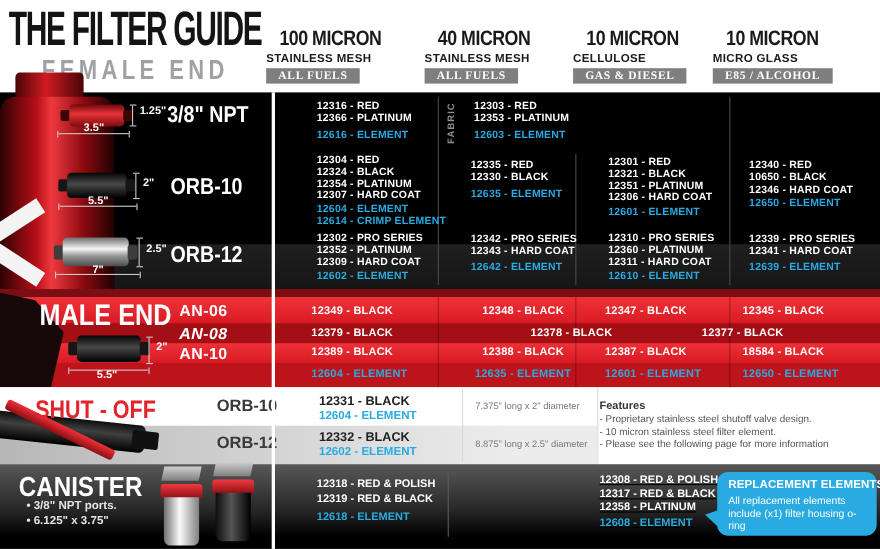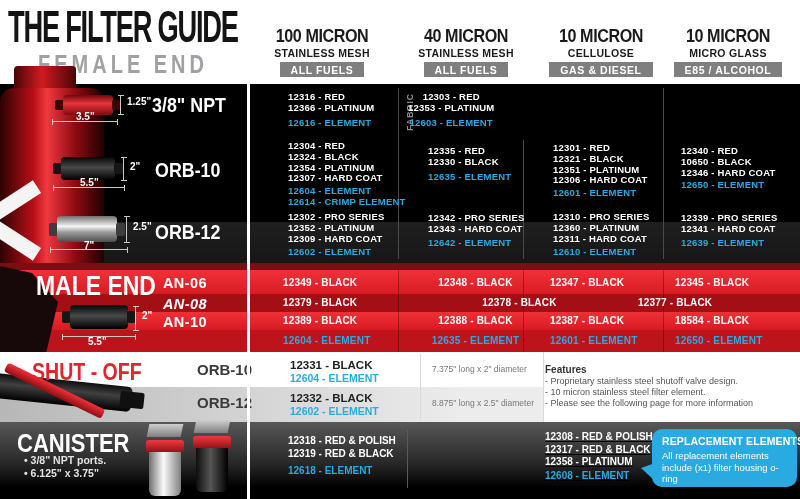--- a/index.html
+++ b/index.html
@@ -5,26 +5,26 @@
   html,body{margin:0;padding:0;background:#fff;}
   #page{position:relative;width:800px;height:499px;overflow:hidden;
         font-family:"Liberation Sans",sans-serif;background:#fff;}
   .abs{position:absolute;}
 
   
   #hdr-title{left:8px;top:2px;font-size:44px;font-weight:900;letter-spacing:-2px;
              color:#141414;transform:scaleX(.62);transform-origin:0 0;white-space:nowrap;}
   #hdr-sub{left:38px;top:50px;font-size:25px;font-weight:bold;letter-spacing:5px;
            color:#9fa1a4;transform:scaleX(.8);transform-origin:0 0;white-space:nowrap;}
-  .colhdr{top:25px;width:160px;text-align:center;}
+  .colhdr{top:25px;width:160px;text-align:left;}
   .colhdr .micron{font-size:19px;font-weight:900;letter-spacing:-.5px;color:#1a1a1a;
                   transform:scaleX(.85);transform-origin:50% 0;white-space:nowrap;}
   .colhdr .media{font-size:10.5px;font-weight:800;color:#1a1a1a;letter-spacing:.3px;margin-top:0px;}
   .colhdr .fuel{display:inline-block;margin-top:3px;background:#7f7f7f;color:#fff;
-                font-size:10.5px;font-weight:800;letter-spacing:.6px;padding:2px 11px 1px;}
+                font-size:10.5px;font-weight:800;letter-spacing:.6px;padding:2px 11px 1px;font-family:Liberation Serif, serif;}
 
   
   #female{left:0;top:84px;width:800px;height:179px;background:#000;}
   .frow2{left:0;top:138px;width:800px;height:68px;
          background:linear-gradient(180deg,#1f1f1f,#101010);}
   .frow3{left:0;top:206px;width:800px;height:57px;background:#070707;}
 
   #male{left:0;top:263px;width:800px;height:89px;background:#a91016;}
   .mband{left:0;width:800px;}
   .mb0{top:0;height:7px;background:#7c0d12;}
@@ -186,21 +186,21 @@
   <div class="abs dlab" style="left:127px;top:96px;">1.25"</div>
   <div class="abs rowlab" style="left:152px;top:93px;">3/8" NPT</div>
 
   <div class="abs fcell" style="left:288px;top:92px;">
     <span class="pn">12316 - RED</span>
     <span class="pn">12366 - PLATINUM</span>
     <span class="gap"></span>
     <span class="el">12616 - ELEMENT</span>
   </div>
   <div class="abs fabric">FABRIC</div>
-  <div class="abs fcell" style="left:408px;top:92px;text-align:center;">
+  <div class="abs fcell" style="left:431px;top:92px;">
     <span class="pn">12303 - RED</span>
     <span class="pn">12353 - PLATINUM</span>
     <span class="gap"></span>
     <span class="el">12603 - ELEMENT</span>
   </div>
 
   <div class="abs filt f-blk" style="left:61px;top:157px;width:54px;height:23px;">
     <div class="capl"></div>
       <div class="body"></div>
       <div class="capr"></div>

